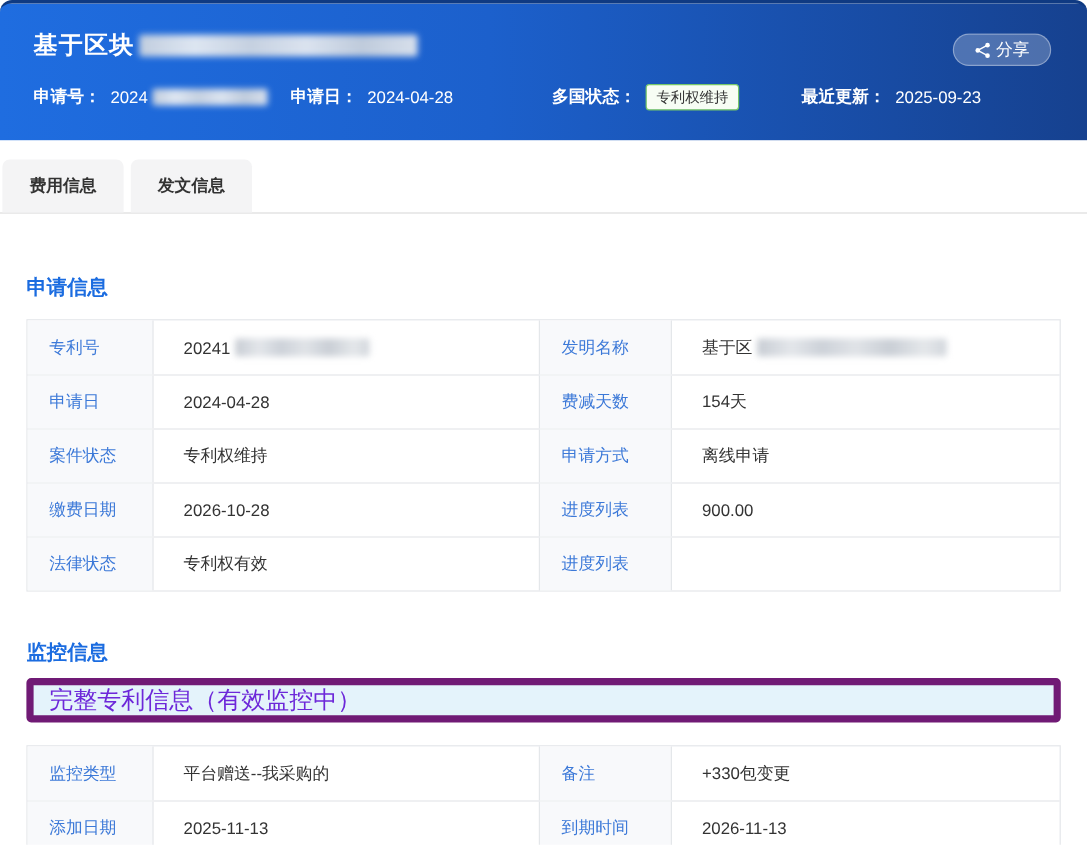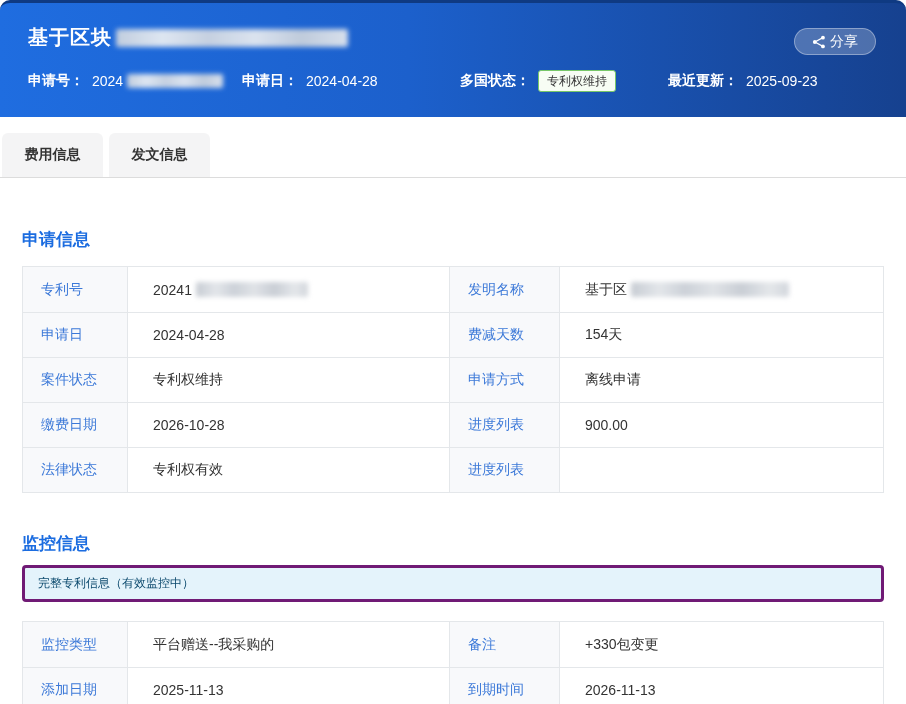--- a/index.html
+++ b/index.html
@@ -51,22 +51,22 @@
   .t-row { display:grid; grid-template-columns:105px 322px 110px 1fr; height:45px; }
   .t-row + .t-row { border-top:1px solid #e4e7ea; }
   .t-label { background:#f8f9fb; color:#3c79d8; font-weight:400; font-size:14px;
     display:flex; align-items:center; padding-left:18px;
     border-right:1px solid #e4e7ea; }
   .t-value { color:#333; font-size:14px; display:flex; align-items:center;
     padding-left:25px; }
   .t-value.mid { border-right:1px solid #e4e7ea; }
 
   .notice-bar { width:862px; height:37px; margin-bottom:19px;
-    background:#e4f3fb; border:3px solid #701a75; border-radius:4px;
-    color:#0c4a6e; font-size:12px; display:flex; align-items:center; padding-left:13px; }
+    background:#e4f3fb; border:6px solid #701a75; border-radius:4px;
+    color:#6d28d9; font-size:20px; display:flex; align-items:center; padding-left:13px; }
 
   
   .blur-block { display:inline-block; height:15px; margin-left:4px; border-radius:2px;
     background:linear-gradient(90deg,#c7ccd3 0%,#e3e6ea 18%,#ccd1d8 34%,#e0e3e7 52%,#c9ced5 70%,#e4e7ea 88%,#d2d6dc 100%);
     filter:blur(2.5px); vertical-align:middle; }
   .blur-light { height:18px; opacity:.92;
     background:linear-gradient(90deg,#cfd6df 0%,#eef1f4 20%,#d4dae2 40%,#ebeef2 60%,#cdd4dd 80%,#e8ebef 100%); }
   .share-icon svg { display:block; }
 </style>
 </head>

